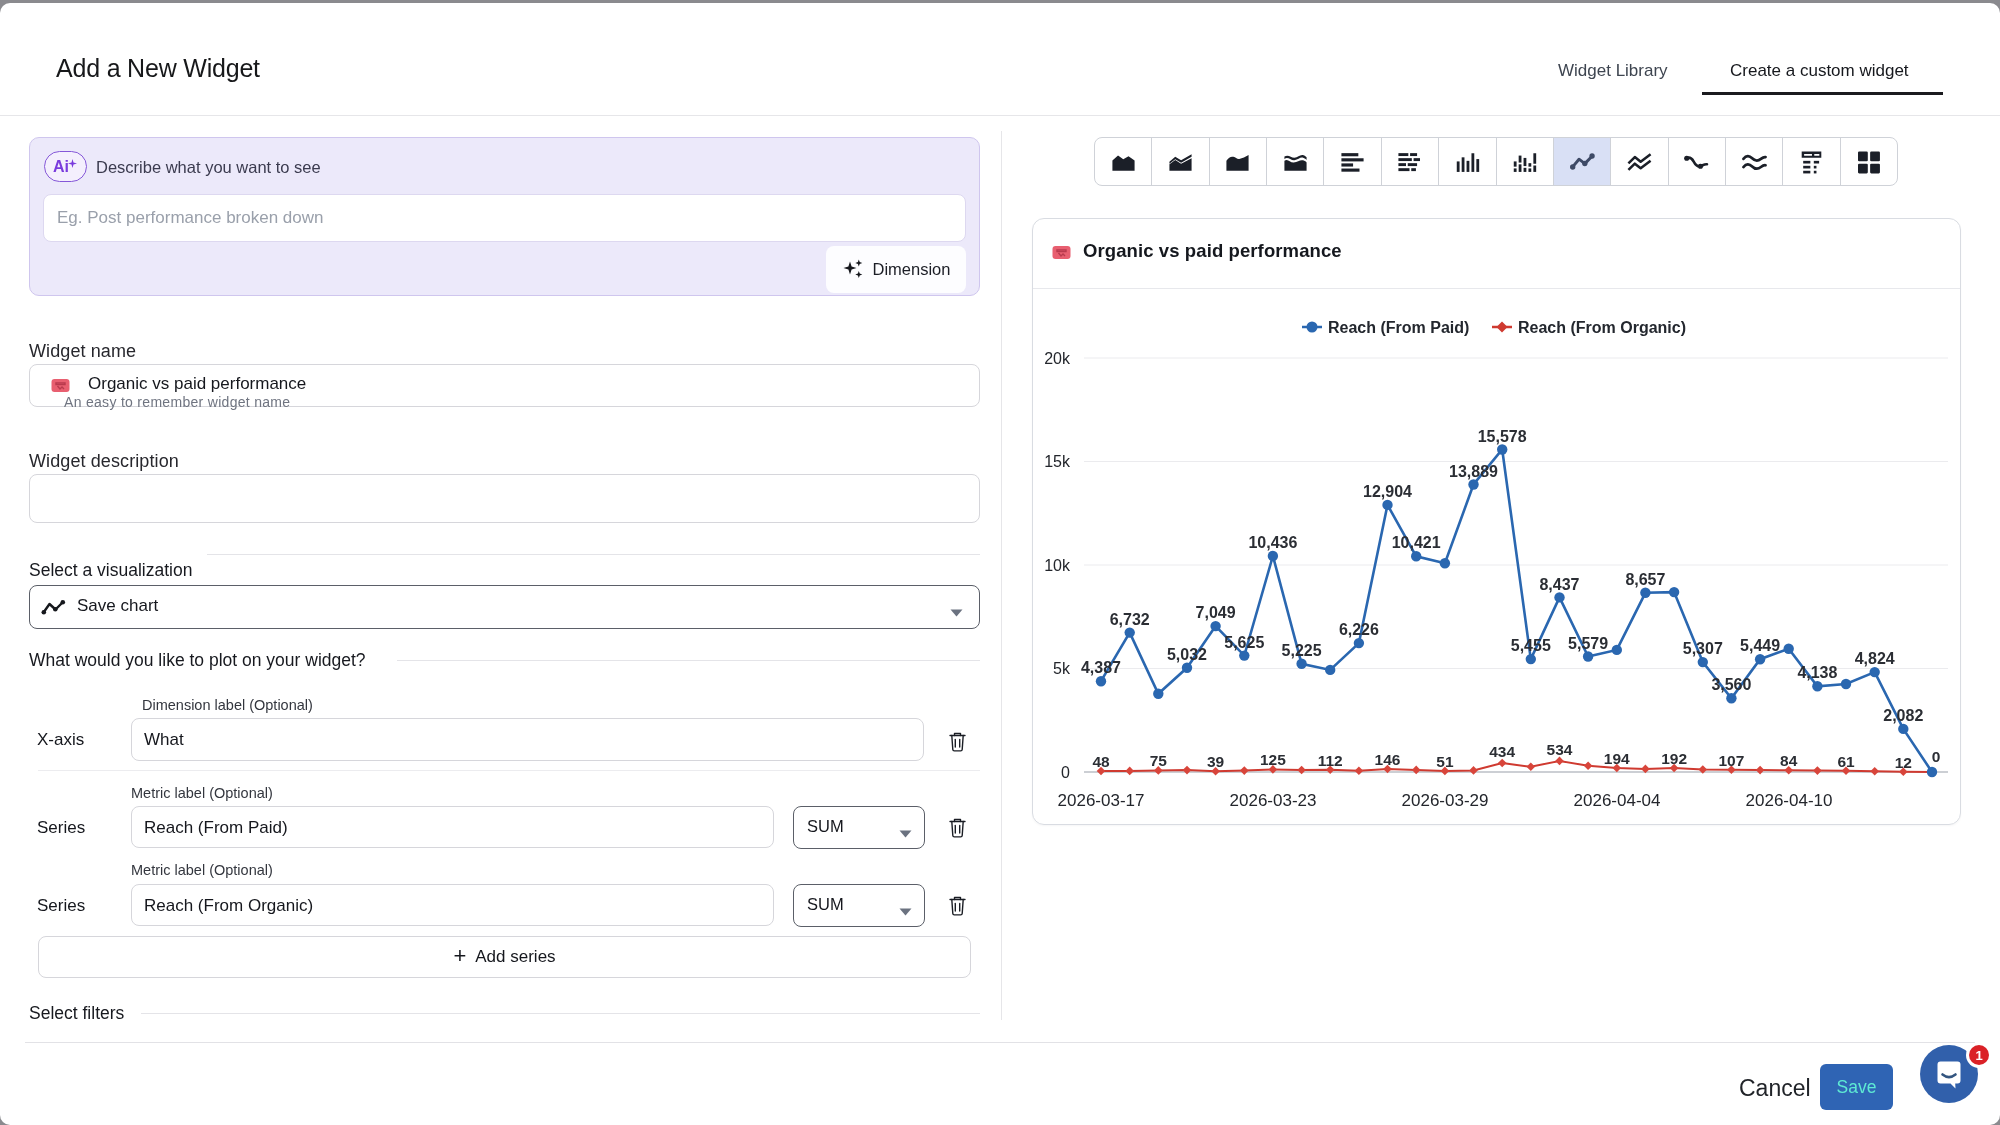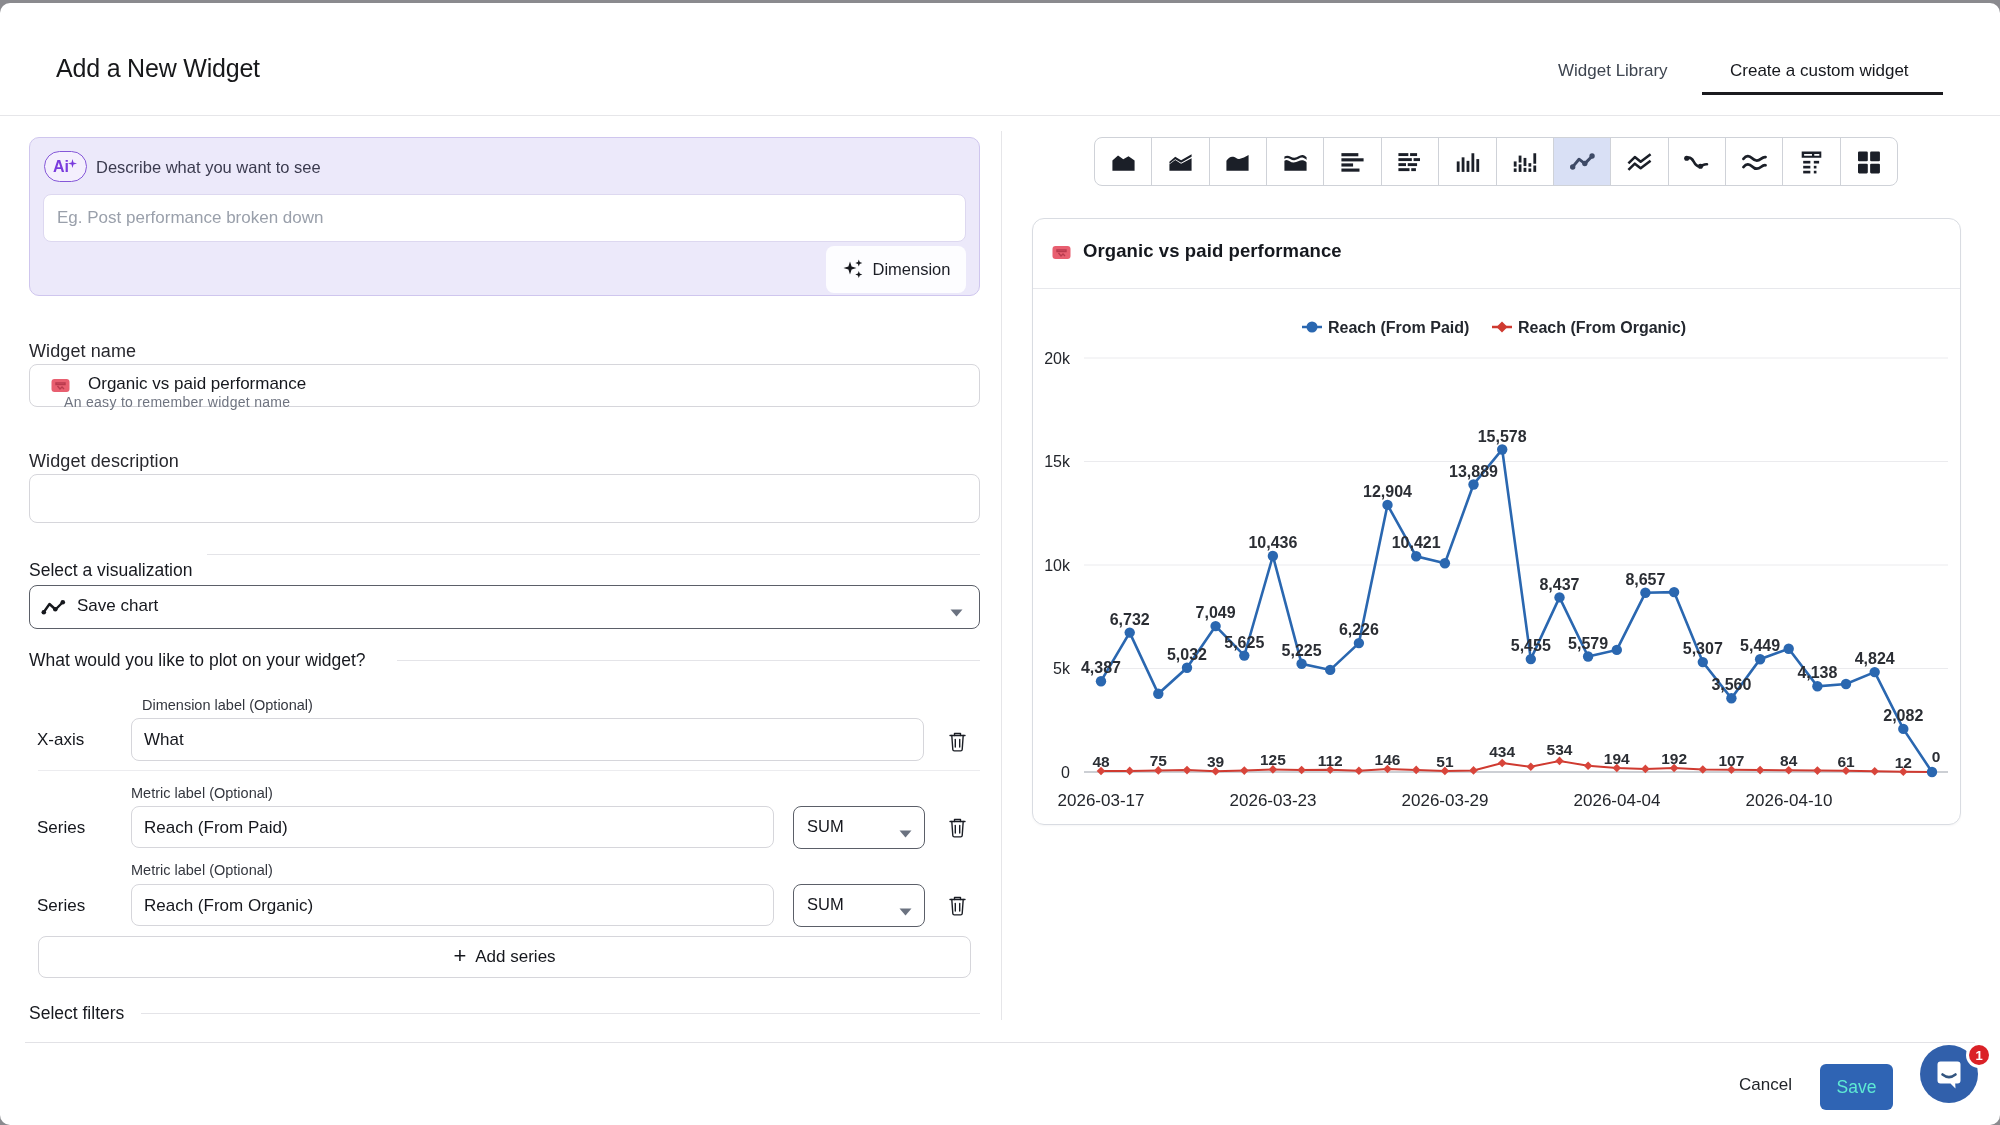--- a/index.html
+++ b/index.html
@@ -365,21 +365,21 @@
 <text x="1616.8" y="758.5" font-size="15.5" font-weight="bold" fill="#2b2e34" text-anchor="middle" dy="0.35em">194</text>
 <text x="1674.1" y="758.5" font-size="15.5" font-weight="bold" fill="#2b2e34" text-anchor="middle" dy="0.35em">192</text>
 <text x="1731.4" y="760.3" font-size="15.5" font-weight="bold" fill="#2b2e34" text-anchor="middle" dy="0.35em">107</text>
 <text x="1788.7" y="760.8" font-size="15.5" font-weight="bold" fill="#2b2e34" text-anchor="middle" dy="0.35em">84</text>
 <text x="1846.0" y="761.2" font-size="15.5" font-weight="bold" fill="#2b2e34" text-anchor="middle" dy="0.35em">61</text>
 <text x="1903.3" y="762.3" font-size="15.5" font-weight="bold" fill="#2b2e34" text-anchor="middle" dy="0.35em">12</text>
 <text x="1936" y="757" font-size="15.5" font-weight="bold" fill="#2b2e34" text-anchor="middle" dy="0.35em">0</text>
 </svg>
 
   <div class="abs" style="left:25px;top:1042px;width:1950px;height:1px;background:#e2e2e6;"></div>
-  <div class="abs" style="left:1739px;top:1075px;font-size:17px;color:#212429;">Cancel</div>
+  <div class="abs" style="left:1739px;top:1075px;font-size:23px;color:#212429;">Cancel</div>
   <div class="abs" style="left:1820px;top:1064px;width:73px;height:46px;background:#2f64b4;border-radius:6px;display:flex;align-items:center;justify-content:center;">
     <span style="font-size:17.5px;color:#5eead4;">Save</span>
   </div>
   <div class="abs" style="left:1920px;top:1045px;width:58px;height:58px;border-radius:50%;background:#3160ab;display:flex;align-items:center;justify-content:center;">
     <svg width="34" height="34" viewBox="0 0 34 34">
       <path d="M8.5 4.5 h17 a3 3 0 0 1 3 3 v16 a3 3 0 0 1 -3 3 h-7 l5 5 -0.3 -5 h-14.7 a3 3 0 0 1 -3 -3 v-16 a3 3 0 0 1 3 -3 Z" fill="#ffffff"></path>
       <path d="M10.5 17.5 c4.3 3.4 8.7 3.4 13 0" stroke="#33557f" stroke-width="2.6" fill="none" stroke-linecap="round"></path>
     </svg>
   </div>
   <div class="abs" style="left:1966px;top:1042px;width:26px;height:26px;border-radius:50%;background:#ffffff;"></div>

